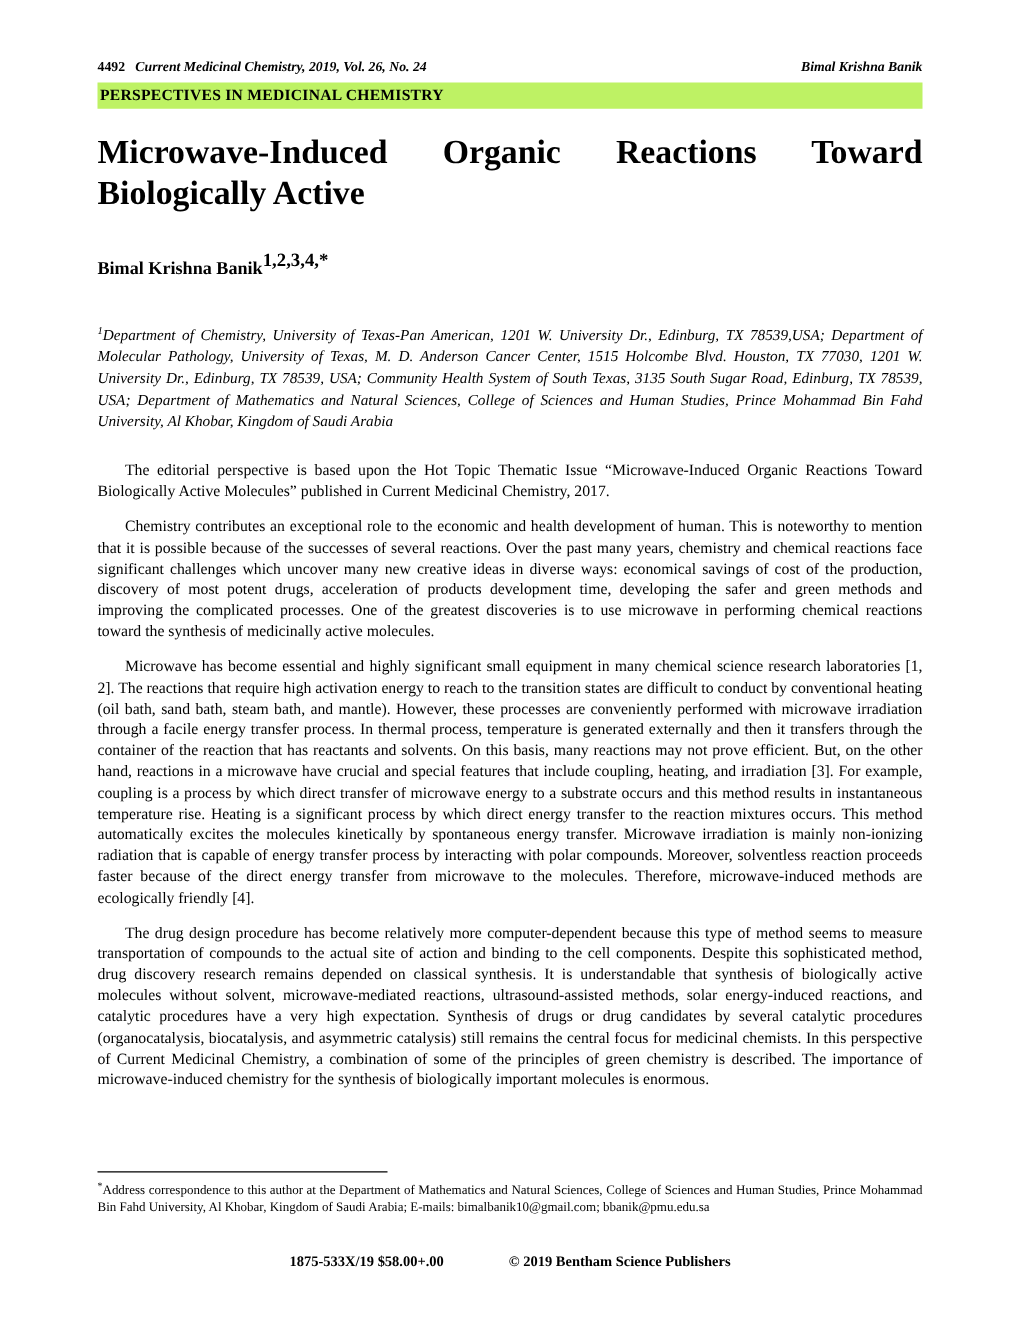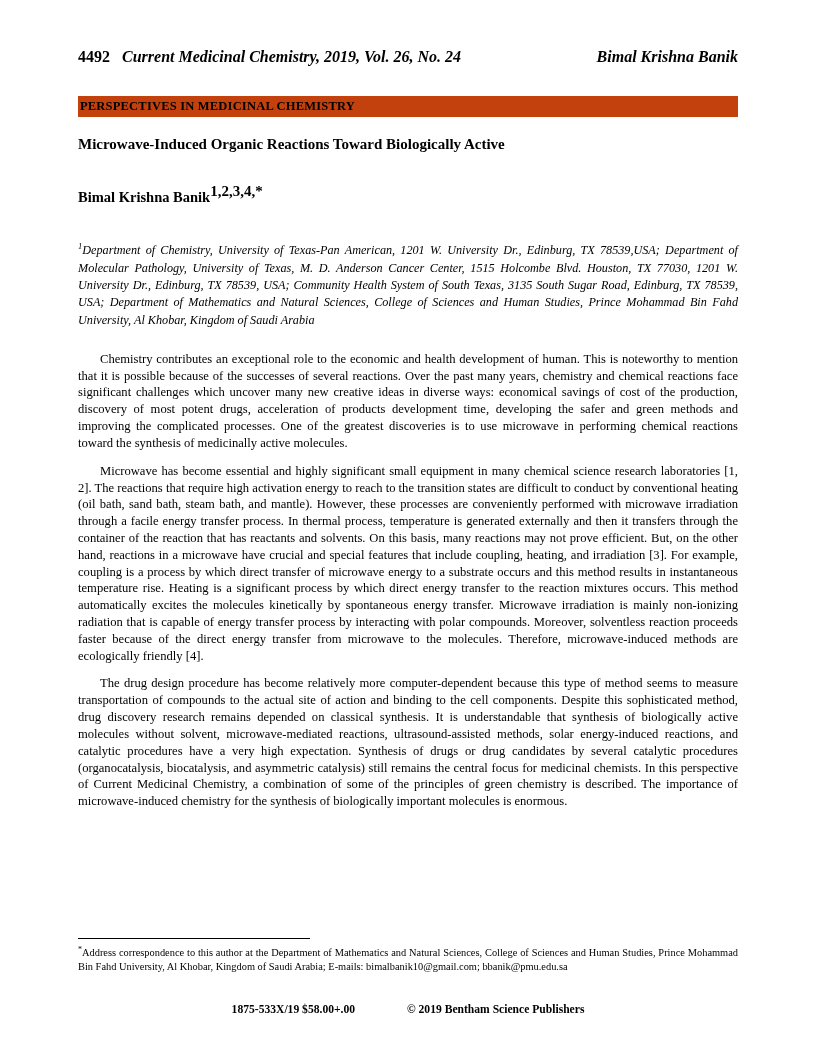--- a/index.html
+++ b/index.html
@@ -21,48 +21,48 @@
     height: 1056px;
     box-sizing: border-box;
     padding: 48px 78px 40px 78px;
   }
 
   
   .runhead {
     display: flex;
     justify-content: space-between;
     align-items: flex-start;
-    font-size: 16px;
-    margin-bottom: 30px;
+    font-size: 11px;
+    margin-bottom: 6px;
   }
   .runhead-left {
     font-weight: bold;
     font-style: italic;
   }
   .runhead-left .pageno {
     font-style: normal;
   }
   .runhead-right {
     font-weight: bold;
     font-style: italic;
   }
 
   
   .section-band {
-    background: #c2410c;
+    background: #bef264;
     font-weight: bold;
     font-size: 12.5px;
     letter-spacing: 0.2px;
     padding: 3px 4px 3px 2px;
     margin-bottom: 18px;
   }
 
   
   .article-title {
-    font-size: 15px;
+    font-size: 27px;
     font-weight: bold;
     line-height: 1.22;
     text-align: justify;
     margin: 0 0 30px 0;
   }
   .article-title .line2 {
     display: block;
     text-align: left;
   }
 
@@ -161,20 +161,21 @@
     <span>Microwave-Induced  Organic  Reactions  Toward  Biologically  Active</span>
   </h1>
 
   <div class="author-line">
     <span>Bimal Krishna Banik</span><sup>1,2,3,4,*</sup>
   </div>
 
   <div class="affiliations"><sup>1</sup><span>Department  of  Chemistry,  University  of  Texas-Pan  American,  1201  W.  University  Dr.,  Edinburg,  TX 78539,USA;  Department of Molecular Pathology, University of Texas, M. D. Anderson Cancer Center, 1515 Holcombe Blvd. Houston, TX 77030, 1201 W. University Dr., Edinburg, TX 78539, USA;  Community Health System of South Texas, 3135 South Sugar Road, Edinburg, TX 78539, USA;   Department of Mathematics and Natural  Sciences,  College  of  Sciences  and  Human  Studies,  Prince  Mohammad  Bin  Fahd  University,  Al Khobar, Kingdom of Saudi Arabia</span></div>
 
   <div class="body-text">
+    <p>The editorial perspective is based upon the Hot Topic Thematic Issue “Microwave-Induced Organic Reactions Toward Biologically Active Molecules” published in Current Medicinal Chemistry, 2017.</p>
     <p>Chemistry contributes an exceptional role to the economic and health development of human. This is noteworthy to mention that it is possible because of the successes of several reactions. Over the past many years, chemistry and chemical reactions face significant challenges which uncover many new creative ideas in diverse ways: economical savings of cost of the production, discovery of most potent drugs, acceleration of products development time, developing the safer and green methods and improving the complicated processes. One of the greatest discoveries is to use microwave in performing chemical reactions toward the synthesis of medicinally active molecules.</p>
     <p>Microwave has become essential and highly significant small equipment in many chemical science research laboratories [1, 2]. The reactions that require high activation energy to reach to the transition states are difficult to conduct by conventional heating (oil bath, sand bath, steam bath, and mantle). However, these processes are conveniently performed with microwave irradiation through a facile energy transfer process. In thermal process, temperature is generated externally and then it transfers through the container of the reaction that has reactants and solvents. On this basis, many reactions may not prove efficient.  But, on the other hand, reactions in a microwave have crucial and special features that include coupling, heating, and irradiation [3]. For example, coupling is a process by which direct transfer of microwave energy to a substrate occurs and this method results in instantaneous temperature rise. Heating is a significant process by which direct energy transfer to the reaction mixtures occurs. This method automatically excites the molecules kinetically by spontaneous energy transfer. Microwave irradiation is mainly non-ionizing radiation that is capable of energy transfer process by interacting with polar compounds. Moreover, solventless reaction proceeds faster because of the direct energy transfer from microwave to the molecules.  Therefore, microwave-induced methods are ecologically friendly [4].</p>
     <p>The drug design procedure has become relatively more computer-dependent because this type of method seems to measure transportation of compounds to the actual site of action and binding to the cell components. Despite this sophisticated method, drug discovery research remains depended on classical synthesis.  It is understandable that synthesis of biologically active molecules without solvent, microwave-mediated reactions, ultrasound-assisted methods, solar energy-induced reactions, and catalytic procedures have a very high expectation. Synthesis of drugs or drug candidates by several catalytic procedures (organocatalysis, biocatalysis, and asymmetric catalysis) still remains the central focus for medicinal chemists.  In this perspective of Current Medicinal Chemistry, a combination of some of the principles of green chemistry is described. The importance of microwave-induced chemistry for the synthesis of biologically important molecules is enormous.</p>
   </div>
 
   <div class="footnote-wrap">
     <hr class="footnote-rule">
     <div class="footnote"><sup>*</sup><span>Address correspondence to this author at the Department of Mathematics and Natural Sciences, College of Sciences and Human Studies, Prince Mohammad Bin Fahd University, Al Khobar, Kingdom of Saudi Arabia; E-mails: bimalbanik10@gmail.com; bbanik@pmu.edu.sa</span></div>
   </div>
 

